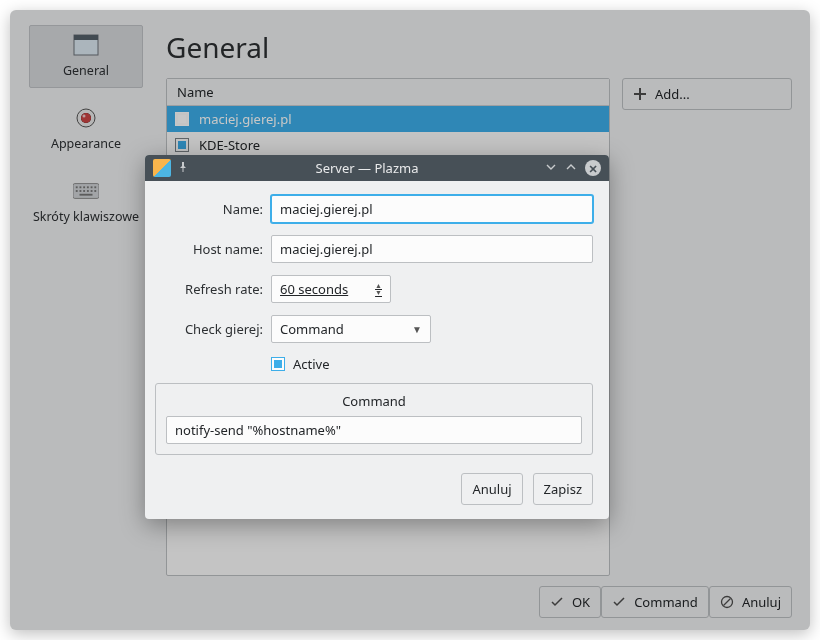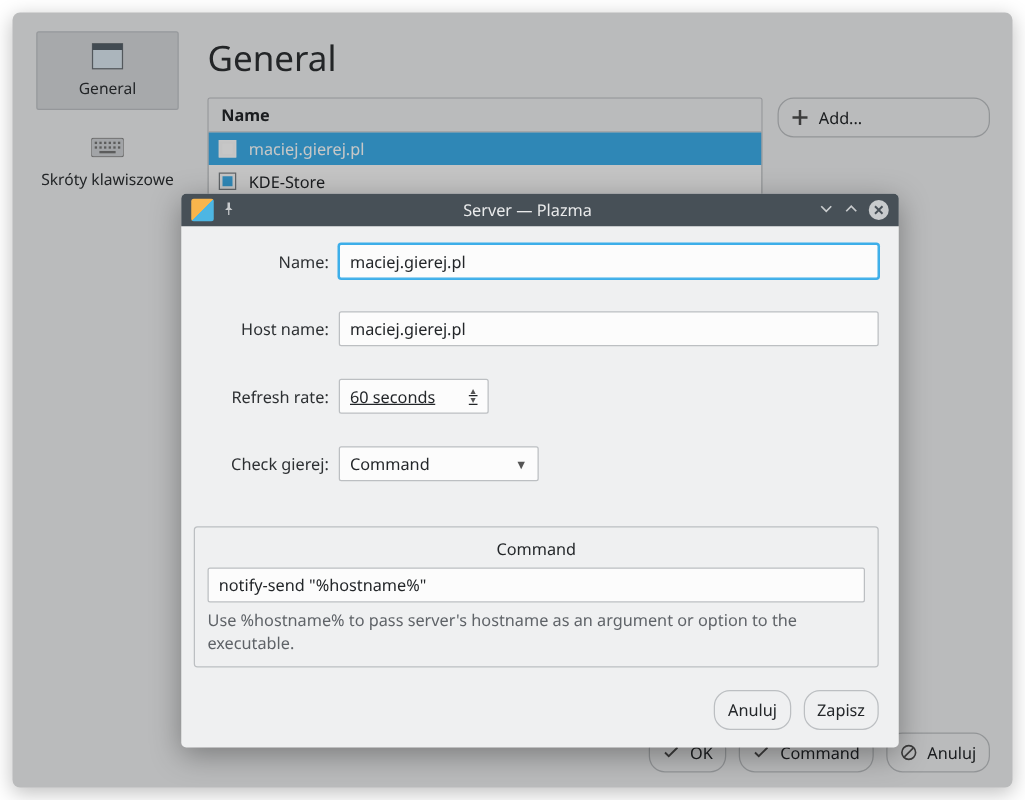--- a/index.html
+++ b/index.html
@@ -12,49 +12,49 @@
   .cat { display: flex; flex-direction: column; align-items: center; padding: 8px 0 8px 0; margin: 6px 20px; cursor: pointer; }
   .cat.selected { background: #d6d9dc; border: 1px solid #bfc2c6; border-radius: 2px; margin: 5px 19px; }
   .cat .icon-slot { width: 26px; height: 22px; margin-bottom: 6px; display: flex; align-items: center; justify-content: center; }
   .cat .label { font-size: 12.5px; color: #2d3033; }
 
   .content { flex: 1; padding: 18px 18px 10px 4px; display: flex; flex-direction: column; }
   h1.page-title { margin: 0 0 12px 0; font-weight: 400; font-size: 28px; color: #2d3033; }
 
   .midrow { display: flex; gap: 12px; align-items: flex-start; }
   .list { flex: 1; border: 1px solid #bcbfc2; border-radius: 2px; background: #fcfcfc; display: flex; flex-direction: column; height: 498px; }
-  .list-header { background: #eff0f1; border-bottom: 1px solid #c9ccd0; padding: 4px 10px; font-size: 13px; font-weight: bold; }
+  .list-header { background: #eff0f1; border-bottom: 1px solid #c9ccd0; padding: 4px 10px; font-size: 13px; }
   .list-rows { flex: 1; }
   .list-row { display: flex; align-items: center; gap: 10px; padding: 4px 8px; }
   .list-row.selected { background: #3daee9; color: #fff; }
   .chk { width: 14px; height: 14px; border: 1px solid #7d8286; background: #fcfcfc; position: relative; }
   .chk.on::after { content: ""; position: absolute; left: 2px; top: 2px; width: 8px; height: 8px; background: #3daee9; }
   .list-row.selected .chk { border-color: #fff; }
   .list-row.selected .chk.on::after { background: #fff; }
 
   .side-btns { width: 170px; display: flex; flex-direction: column; gap: 8px; }
-  .btn { border: 1px solid #bcbfc2; background: #eff0f1; border-radius: 13px; padding: 6px 10px; font-size: 13px; display: flex; align-items: center; gap: 8px; cursor: pointer; }
+  .btn { border: 1px solid #bcbfc2; background: #eff0f1; border-radius: 3px; padding: 6px 10px; font-size: 13px; display: flex; align-items: center; gap: 8px; cursor: pointer; }
   .btn svg { width: 14px; height: 14px; }
 
-  .bottom-bar { display: flex; justify-content: flex-end; gap: 10px; padding: 10px 0 6px 0; }
+  .bottom-bar { display: flex; justify-content: flex-end; padding: 10px 0 6px 0; }
 
   
   .dim { position: absolute; inset: 0; background: rgba(0,0,0,0.22); pointer-events: none; border-radius: 6px; }
 
-  .dialog { position: absolute; left: 145px; top: 155px; width: 574px; background: #eff0f1; border-radius: 4px; box-shadow: 0 6px 24px rgba(0,0,0,0.35); }
+  .dialog { position: absolute; left: 145px; top: 155px; width: 464px; background: #eff0f1; border-radius: 4px; box-shadow: 0 6px 24px rgba(0,0,0,0.35); }
   .titlebar { background: #475057; color: #e9eaeb; display: flex; align-items: center; padding: 4px 8px; border-radius: 4px 4px 0 0; font-size: 13px; }
   .titlebar .app-icon { width: 18px; height: 18px; margin-right: 6px; background: linear-gradient(135deg, #f9b54c 0 50%, #4db6e3 50% 100%); border-radius: 2px; }
   .titlebar .title { flex: 1; text-align: center; }
   .titlebar .win-ctrls { display: flex; align-items: center; gap: 8px; }
   .titlebar .pin { opacity: .8; }
   .titlebar .ctrl { opacity: .8; cursor: pointer; }
   .closebtn { width: 16px; height: 16px; border-radius: 50%; background: #e9eaeb; color: #475057; display: flex; align-items: center; justify-content: center; font-size: 11px; font-weight: bold; }
 
   .dialog-body { padding: 14px 16px 14px 10px; }
-  .form { display: grid; grid-template-columns: 112px 1fr; gap: 26px 4px; align-items: center; }
+  .form { display: grid; grid-template-columns: 112px 1fr; gap: 12px 4px; align-items: center; }
   .form-label { text-align: right; padding-right: 4px; font-size: 13px; color: #2d3033; }
   input[type=text].txt, .spin, .combo, .cmd-input {
     border: 1px solid #bcbfc2; border-radius: 2px; background: #fcfcfc; padding: 4px 8px; font-size: 13px; font-family: inherit; color: #232629;
   }
   input[type=text].txt { width: 100%; height: 28px; }
   input[type=text].txt.focused { border: 1px solid #3daee9; box-shadow: 0 0 0 1px #3daee9; outline: none; }
   .spin { width: 120px; height: 28px; display: flex; align-items: center; justify-content: space-between; text-decoration: underline; }
   .spin .arrows { display: flex; flex-direction: column; font-size: 7px; line-height: 7px; color: #555; }
   .combo { width: 160px; height: 28px; display: flex; align-items: center; justify-content: space-between; }
   .combo .caret { font-size: 10px; color: #555; }
@@ -74,20 +74,31 @@
 
   <div class="sidebar">
     <div class="cat selected">
       <span class="icon-slot">
         <svg viewBox="0 0 26 22" width="26" height="22">
             <rect x="1" y="1" width="24" height="20" fill="#dbe8f1" stroke="#6b7176"></rect>
             <rect x="1" y="1" width="24" height="5" fill="#55606a"></rect>
           </svg>
       </span>
       <span class="label">General</span>
+    </div>
+    <div class="cat">
+      <span class="icon-slot">
+        <svg viewBox="0 0 22 22" width="22" height="22">
+            <circle cx="11" cy="11" r="9" fill="#e9e9e9" stroke="#555"></circle>
+            <circle cx="11" cy="11" r="5" fill="radial-gradient(#f66,#a33)"></circle>
+            <circle cx="11" cy="11" r="5" fill="#cc4444"></circle>
+            <circle cx="9" cy="9" r="1.5" fill="#fff" opacity=".7"></circle>
+          </svg>
+      </span>
+      <span class="label">Appearance</span>
     </div>
     <div class="cat">
       <span class="icon-slot">
         <svg viewBox="0 0 28 16" width="28" height="16">
             <rect x="0" y="0" width="28" height="16" rx="2" fill="#d0d3d6" stroke="#888"></rect>
             <g fill="#777">
               <rect x="3" y="3" width="2" height="2"></rect>
               <rect x="7" y="3" width="2" height="2"></rect>
               <rect x="11" y="3" width="2" height="2"></rect>
               <rect x="15" y="3" width="2" height="2"></rect>
@@ -199,26 +210,29 @@
 
       <div class="form-label">Check gierej:</div>
       <div>
         <div class="combo">
           <span>Command</span>
           <span class="caret">▼</span>
         </div>
       </div>
 
       <div></div>
+      <div class="active-row">
+        <span class="chk on" style="border-color:#3daee9"></span>
+        <span>Active</span>
+      </div>
     </div>
 
     <div class="fieldset">
       <div class="legend">Command</div>
       <input type="text" class="cmd-input" value="notify-send &quot;%hostname%&quot;" style="">
-      <div class="hint">Use %hostname% to pass server's hostname as an argument or option to the executable.</div>
     </div>
   </div>
 
   <div class="dialog-buttons">
     <div class="btn">
       <span>Anuluj</span>
     </div>
     <div class="btn">
       <span>Zapisz</span>
     </div>

